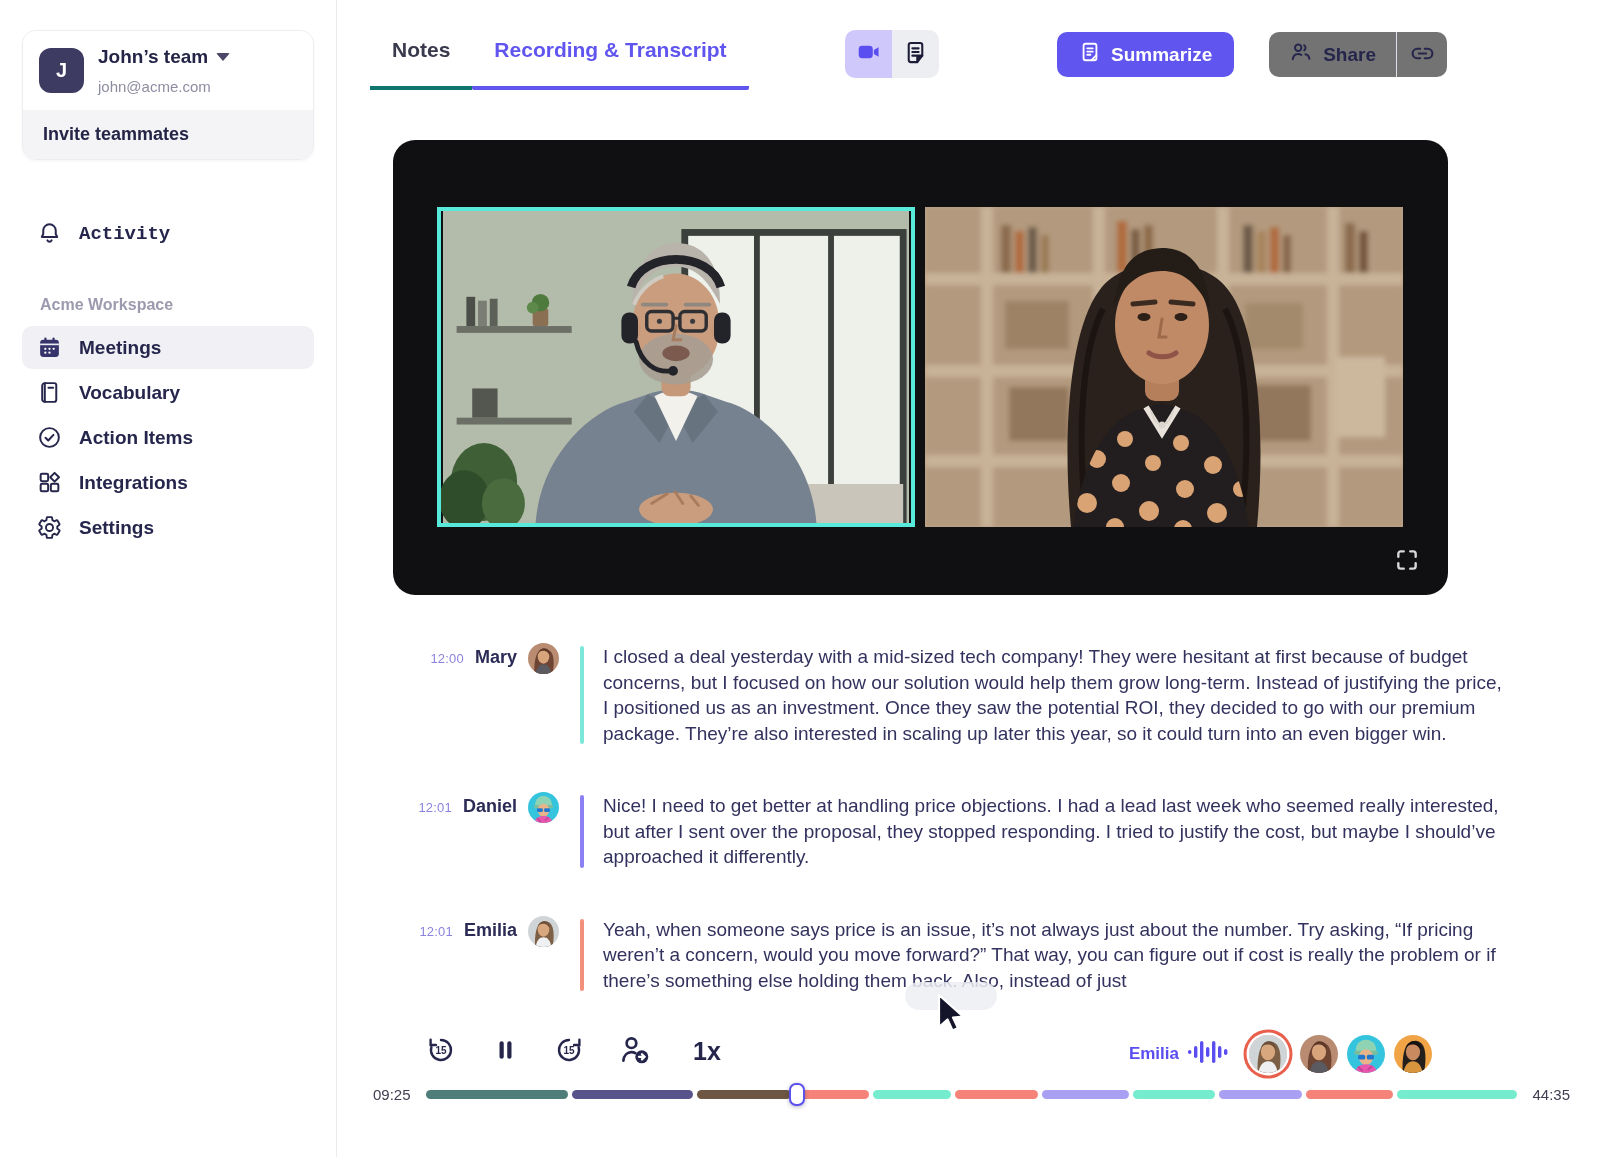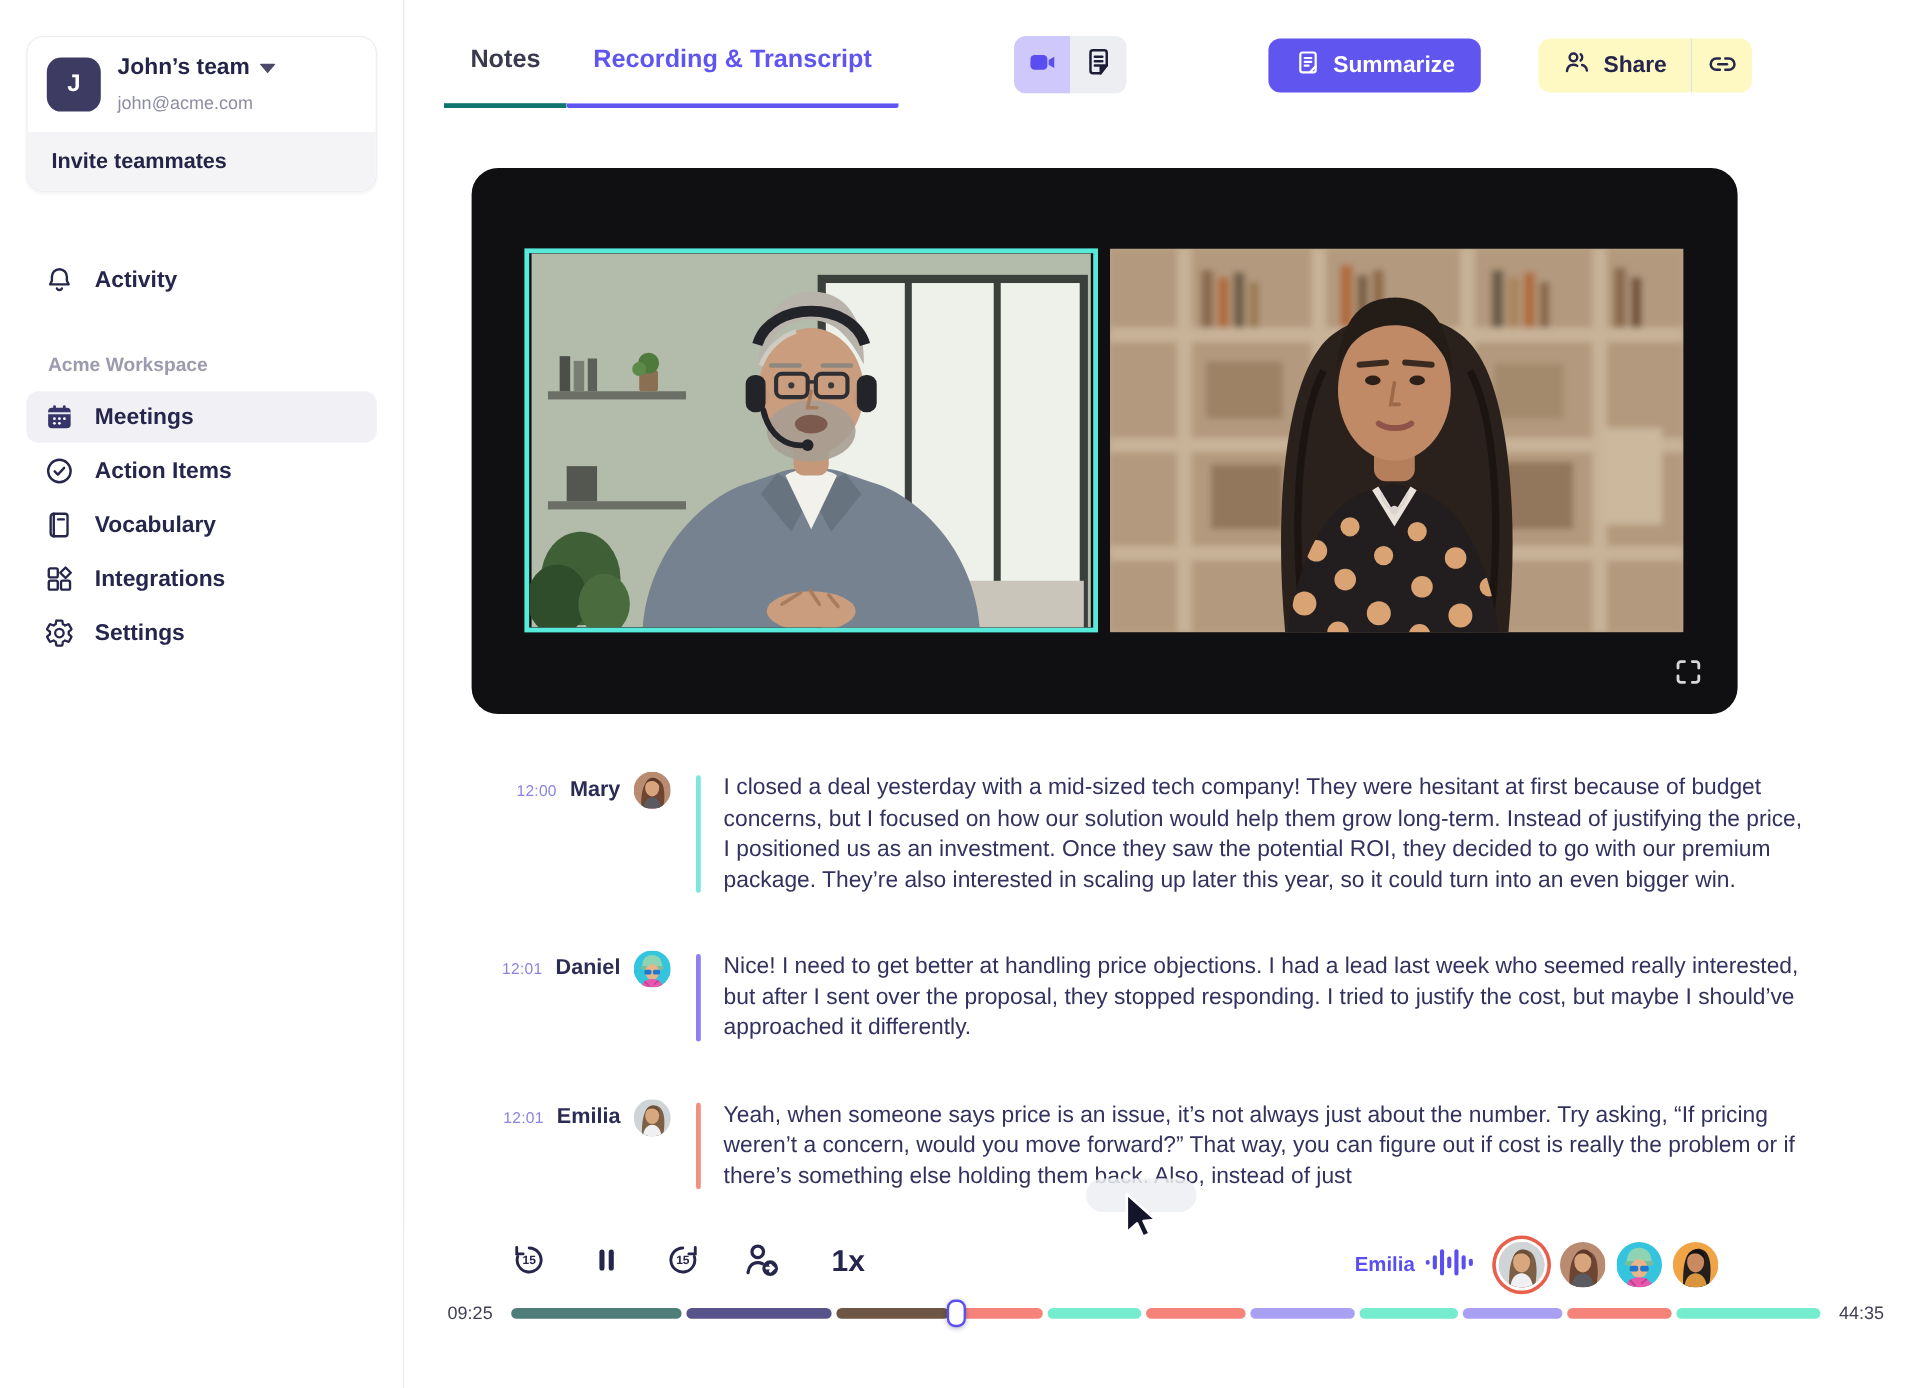--- a/index.html
+++ b/index.html
@@ -12,37 +12,37 @@
   .team-top { display:flex; align-items:center; gap:14px; padding:15px 16px; background:#fff; cursor:pointer; }
   .team-avatar { width:45px; height:45px; border-radius:12px; background:#3e3b63; color:#fff; font-size:20px; font-weight:bold; display:flex; align-items:center; justify-content:center; }
   .team-name-row { display:flex; align-items:center; gap:8px; font-size:19px; font-weight:bold; color:#242447; }
   .team-email { font-size:15px; color:#8d8da1; margin-top:10px; }
   .caret-down { width:0; height:0; border-left:7px solid transparent; border-right:7px solid transparent; border-top:8px solid #4b4868; border-radius:2px; }
   .invite { background:#f4f4f7; padding:14px 20px; font-size:18px; font-weight:bold; color:#242447; cursor:pointer; }
 
   .nav-item { display:flex; align-items:center; gap:17px; margin:2px 22px; padding:9px 15px; border-radius:10px; cursor:pointer; }
   .nav-item .nlabel { font-size:19px; font-weight:bold; color:#26264d; }
   .nav-item.active { background:#f1f1f5; }
-  .nav-item.activity { margin-top:52px; }
+  .nav-item.activity { margin-top:52px;font-family:Liberation Mono, monospace; }
   .nicon { width:25px; height:25px; display:flex; align-items:center; justify-content:center; flex:none; }
   .nicon svg { width:25px; height:25px; }
   .ws-label { margin:41px 22px 12px 40px; font-size:16px; font-weight:bold; color:#9b9aae; }
 
   
   .main { position:absolute; left:337px; top:0; right:0; bottom:0; }
   .topbar { position:absolute; left:0; top:0; right:0; height:110px; }
   .tabs { position:absolute; left:33px; top:34px; display:flex; }
   .tab { padding:4px 22px 24px 22px; font-size:21px; font-weight:bold; color:#3a3a4e; border-bottom:4px solid #0f766e; cursor:pointer; white-space:nowrap; }
   .tab.active { color:#6155f0; border-bottom:4px solid #6155f0; padding-bottom:22px; border-radius:0 0 2px 2px; }
   .view-toggle { position:absolute; left:508px; top:30px; display:flex; border-radius:10px; overflow:hidden; }
   .vt-btn { width:47px; height:48px; display:flex; align-items:center; justify-content:center; cursor:pointer; }
   .vt-btn.sel { background:#cfc8fb; }
   .vt-btn.unsel { background:#eceef2; }
   .btn-summarize { position:absolute; left:720px; top:32px; height:45px; display:flex; align-items:center; gap:10px; padding:0 22px; background:#6155f0; color:#fff; border:none; border-radius:10px; font-size:19px; font-weight:bold; font-family:inherit; cursor:pointer; }
-  .share-group { position:absolute; right:140px; top:32px; height:45px; display:flex; align-items:center; background:#fef9c3; border-radius:10px; }
+  .share-group { position:absolute; right:153px; top:32px; height:45px; display:flex; align-items:center; background:#737373; border-radius:10px; }
   .btn-share { display:flex; align-items:center; gap:10px; padding:0 20px; font-size:19px; font-weight:bold; color:#26264d; background:none; border:none; font-family:inherit; cursor:pointer; height:100%; }
   .share-divider { width:1px; height:45px; background:#e0e0e8; }
   .btn-link { width:50px; height:100%; display:flex; align-items:center; justify-content:center; background:none; border:none; cursor:pointer; }
 
   
   .video-player { position:absolute; left:56px; top:140px; width:1055px; height:455px; background:#101013; border-radius:22px; }
   .tile { position:absolute; top:67px; width:478px; height:320px; overflow:hidden; }
   .tile svg { display:block; width:100%; height:100%; }
   .tile-left { left:44px; border:4px solid #57e9d9; }
   .tile-right { left:532px; }
@@ -125,35 +125,35 @@
               <circle cx="16" cy="13.3" r="1.1" fill="#fff"></circle>
               <circle cx="8" cy="17" r="1.1" fill="#fff"></circle>
               <circle cx="12" cy="17" r="1.1" fill="#fff"></circle>
             </svg>
         </span>
         <span class="nlabel">Meetings</span>
       </div>
       <div class="nav-item">
         <span class="nicon">
           <svg viewBox="0 0 24 24" fill="none" stroke="#26264d" stroke-width="1.9" stroke-linecap="round" stroke-linejoin="round">
-              <circle cx="12" cy="12" r="9"></circle>
-              <path d="M8.2 12.3l2.6 2.6 5-5.4"></path>
-            </svg>
-        </span>
-        <span class="nlabel">Action Items</span>
+              <path d="M7.5 3h9a2 2 0 0 1 2 2v14a2 2 0 0 1-2 2h-9A2.5 2.5 0 0 1 5 18.5v-13A2.5 2.5 0 0 1 7.5 3z"></path>
+              <path d="M7.5 3v18"></path>
+              <path d="M11 7.5h4.5"></path>
+            </svg>
+        </span>
+        <span class="nlabel">Vocabulary</span>
       </div>
       <div class="nav-item">
         <span class="nicon">
           <svg viewBox="0 0 24 24" fill="none" stroke="#26264d" stroke-width="1.9" stroke-linecap="round" stroke-linejoin="round">
-              <path d="M7.5 3h9a2 2 0 0 1 2 2v14a2 2 0 0 1-2 2h-9A2.5 2.5 0 0 1 5 18.5v-13A2.5 2.5 0 0 1 7.5 3z"></path>
-              <path d="M7.5 3v18"></path>
-              <path d="M11 7.5h4.5"></path>
-            </svg>
-        </span>
-        <span class="nlabel">Vocabulary</span>
+              <circle cx="12" cy="12" r="9"></circle>
+              <path d="M8.2 12.3l2.6 2.6 5-5.4"></path>
+            </svg>
+        </span>
+        <span class="nlabel">Action Items</span>
       </div>
       <div class="nav-item">
         <span class="nicon">
           <svg viewBox="0 0 24 24" fill="none" stroke="#26264d" stroke-width="1.9" stroke-linejoin="round">
               <rect x="3.5" y="3.5" width="7.2" height="7.2" rx="1.4"></rect>
               <rect x="3.5" y="13.3" width="7.2" height="7.2" rx="1.4"></rect>
               <rect x="13.3" y="13.3" width="7.2" height="7.2" rx="1.4"></rect>
               <path d="M16.9 2.8l4.2 4.2-4.2 4.2-4.2-4.2z"></path>
             </svg>
         </span>

